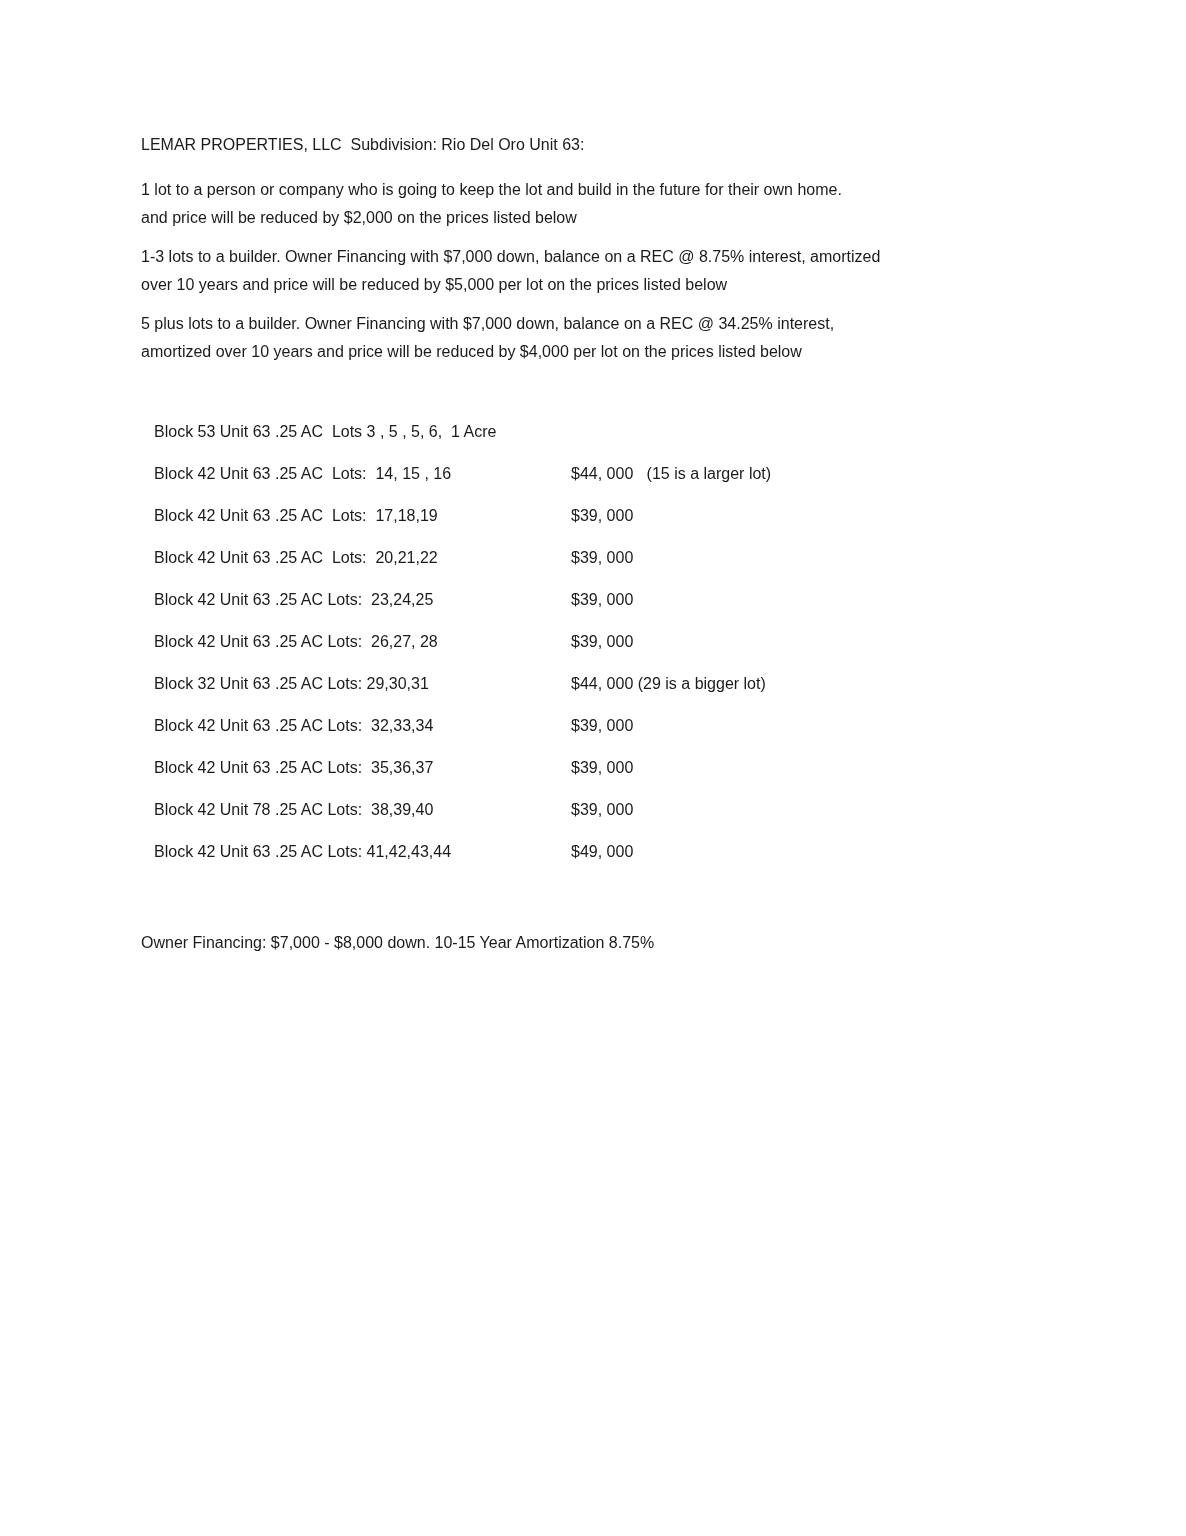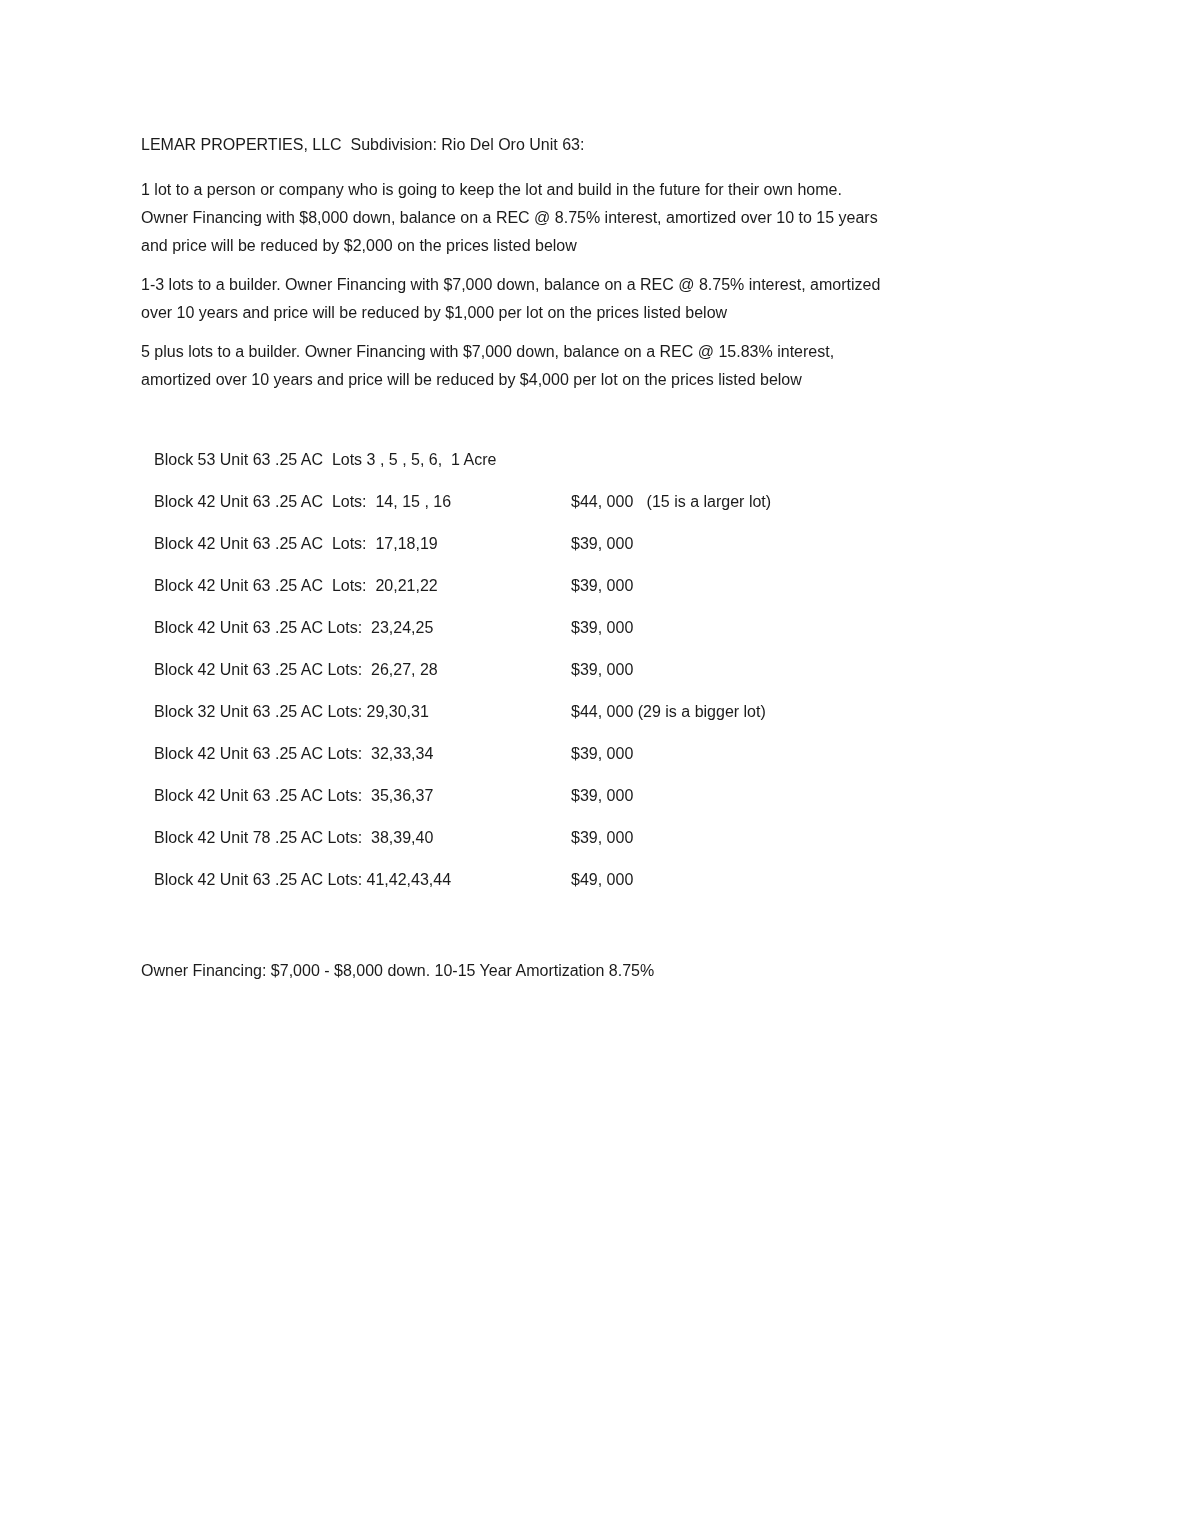--- a/index.html
+++ b/index.html
@@ -48,29 +48,28 @@
 </head>
 <body>
 
 <div class="page">
 
   <div class="line doc-title">LEMAR PROPERTIES, LLC  Subdivision: Rio Del Oro Unit 63:</div>
 
   <div>
     <div class="para">
         <div class="line">1 lot to a person or company who is going to keep the lot and build in the future for their own home.</div>
-        <div class="line">Owner Financing with $8,000 down, balance on a REC @ 8.75% interest, amortized over 10 to 15 years</div>
         <div class="line">and price will be reduced by $2,000 on the prices listed below</div>
       </div>
     <div class="para">
         <div class="line">1-3 lots to a builder. Owner Financing with $7,000 down, balance on a REC @ 8.75% interest, amortized</div>
-        <div class="line">over 10 years and price will be reduced by $1,000 per lot on the prices listed below</div>
+        <div class="line">over 10 years and price will be reduced by $5,000 per lot on the prices listed below</div>
       </div>
     <div class="para">
-        <div class="line">5 plus lots to a builder. Owner Financing with $7,000 down, balance on a REC @ 15.83% interest,</div>
+        <div class="line">5 plus lots to a builder. Owner Financing with $7,000 down, balance on a REC @ 34.25% interest,</div>
         <div class="line">amortized over 10 years and price will be reduced by $4,000 per lot on the prices listed below</div>
       </div>
   </div>
 
   <div class="spacer-paragraph"></div>
 
   <div>
       <div class="listing-row">
         <div class="line">Block 53 Unit 63 .25 AC  Lots 3 , 5 , 5, 6,  1 Acre</div>
       </div>

